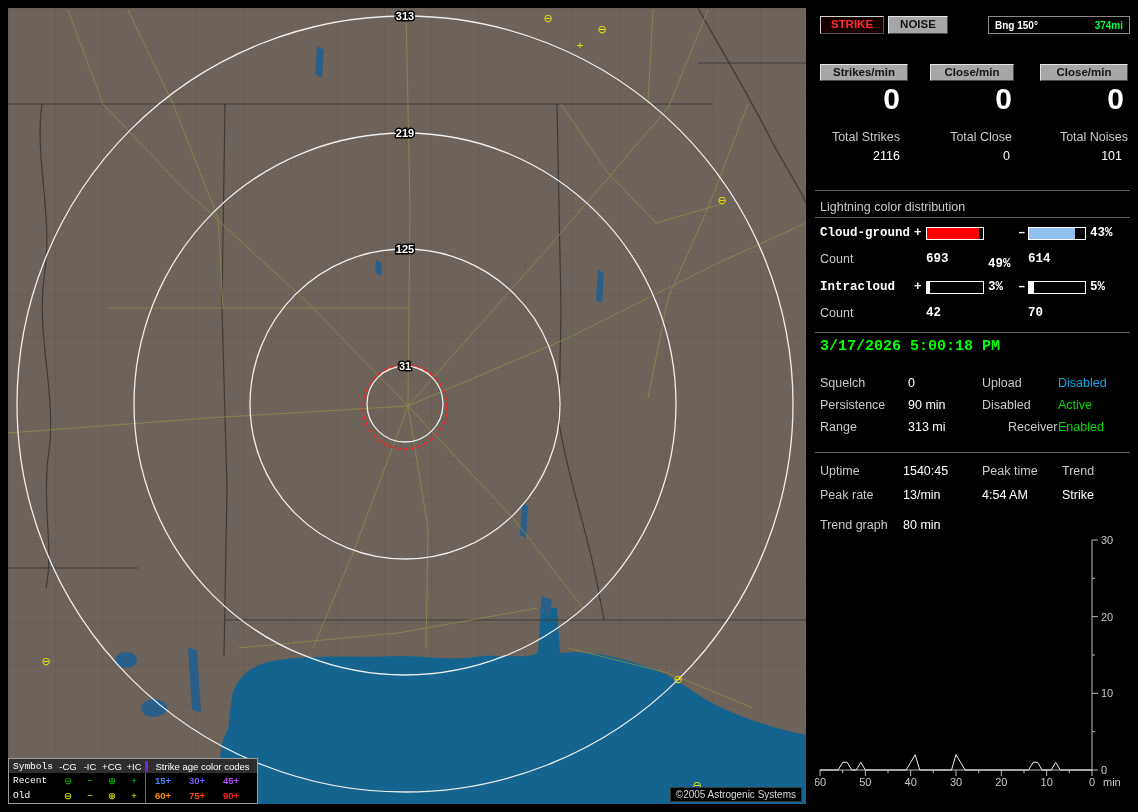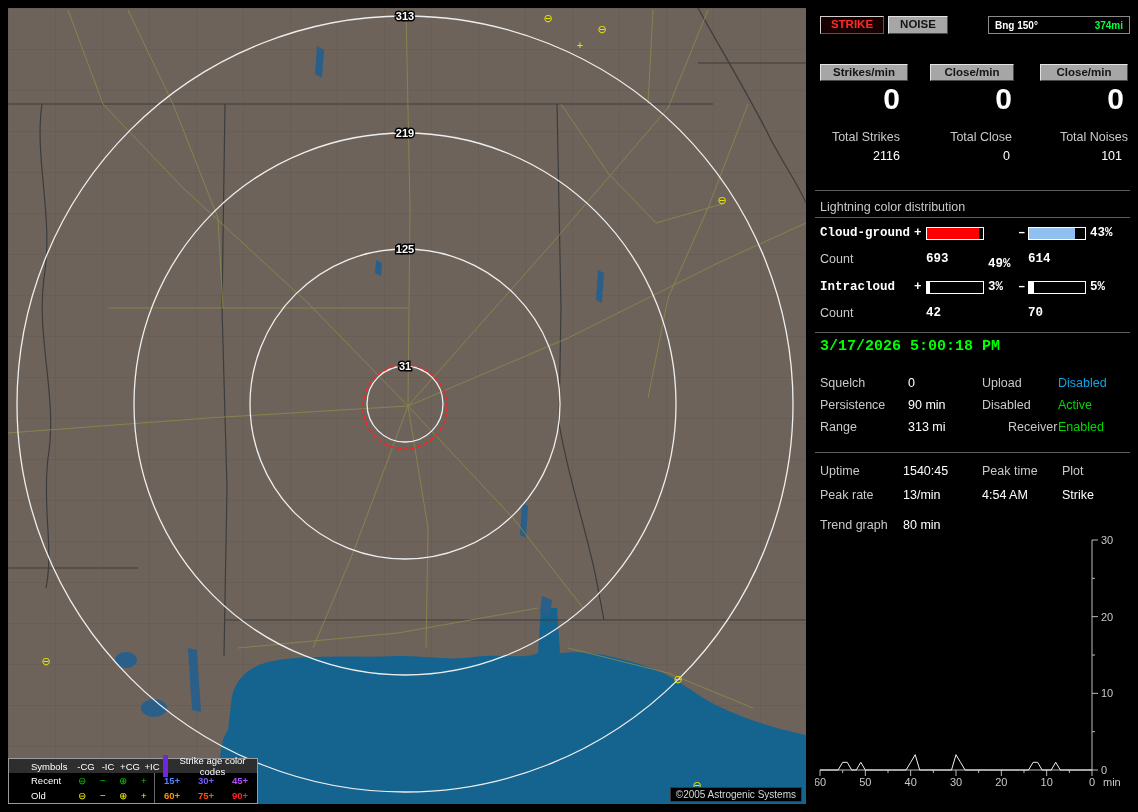--- a/index.html
+++ b/index.html
@@ -14,24 +14,24 @@
   .btn-strike{background:#190000;color:#ff2a2a;border-color:#cfcfcf #555 #555 #cfcfcf;}
   .big0{position:absolute;font-size:30px;font-weight:bold;color:#fff;text-align:right;}
   .ralign{text-align:right;}
   .bar{position:absolute;width:56px;height:11px;border:1px solid #fff;background:#000;}
   .bar i{position:absolute;left:0;top:0;bottom:0;width:0;display:block;}
   #map{position:absolute;left:8px;top:8px;width:798px;height:796px;background:#6e635b;}
   #legend{position:absolute;left:0;bottom:0;width:248px;background:#000;border:1px solid #9a9a9a;
           font-size:9.5px;color:#fff;}
   .lg-row{display:flex;align-items:center;height:15px;}
   .lg-head{background:#2e2e2e;height:14px;}
-  .lg-c0{width:44px;padding-left:22px;}
+  .lg-c0{width:44px;padding-left:4px;font-family:Liberation Mono, monospace;}
   .lg-sym{width:22px;text-align:center;}
   .lg-age{width:34px;text-align:center;font-weight:bold;}
-  .lg-ages-head{flex:1;text-align:center;border-left:5px solid #6d28d9;}
+  .lg-ages-head{flex:1;text-align:center;border-left:3px solid #6d28d9;}
   .lg-agewrap{border-left:1px solid #666;display:flex;height:100%;align-items:center;}
   #copyright{position:absolute;right:4px;bottom:2px;background:#000;border:1px solid #3a3a3a;
              color:#d8d8d8;font-size:10px;padding:1px 5px;}
   #bng{position:absolute;left:988px;top:16px;width:142px;height:18px;background:#000;border:1px solid #8a8a8a;
        box-sizing:border-box;display:flex;justify-content:space-between;align-items:center;padding:0 6px;
        font-size:10px;font-weight:bold;}
   #trend{position:absolute;left:815px;top:532px;width:320px;height:272px;}
   svg text{font-family:"Liberation Sans",sans-serif;}
 </style>
 </head>
@@ -231,21 +231,21 @@
   <span class="t" style="left:820px;top:420px;">Range</span>
   <span class="t w" style="left:908px;top:420px;">313 mi</span>
   <span class="t" style="left:1008px;top:420px;">Receiver</span>
   <span class="t v2" style="left: 1058px; top: 420px; color: rgb(0, 216, 0);">Enabled</span>
 
   <div class="hr" style="top:452px;"></div>
 
   <span class="t" style="left:820px;top:464px;">Uptime</span>
   <span class="t w" style="left:903px;top:464px;">1540:45</span>
   <span class="t" style="left:982px;top:464px;">Peak time</span>
-  <span class="t" style="left:1062px;top:464px;">Plot</span>
+  <span class="t" style="left:1062px;top:464px;">Trend</span>
 
   <span class="t" style="left:820px;top:488px;">Peak rate</span>
   <span class="t w" style="left:903px;top:488px;">13/min</span>
   <span class="t w" style="left:982px;top:488px;">4:54 AM</span>
   <span class="t w" style="left:1062px;top:488px;">Strike</span>
 
   <span class="t" style="left:820px;top:518px;">Trend graph</span>
   <span class="t w" style="left:903px;top:518px;">80 min</span>
 
   <div id="trend">

